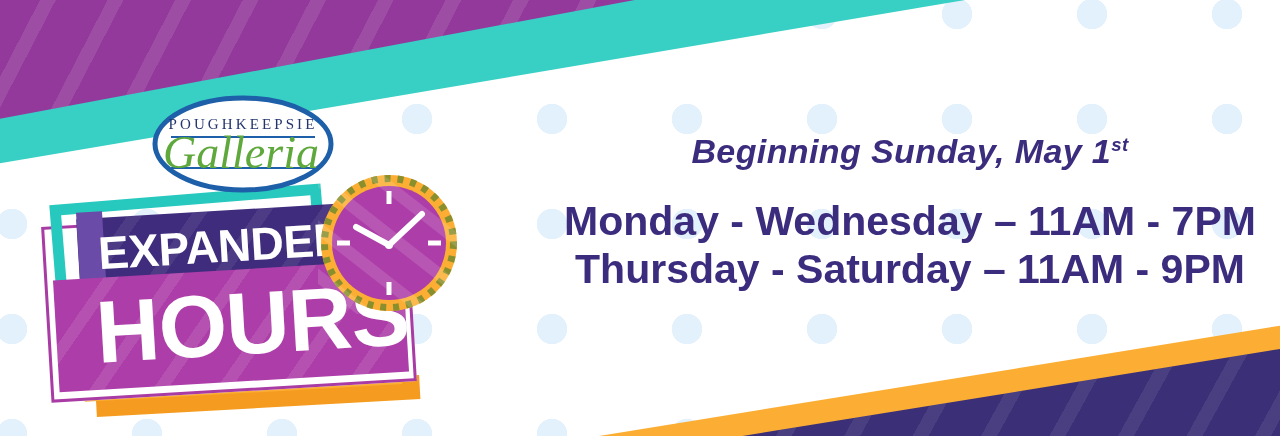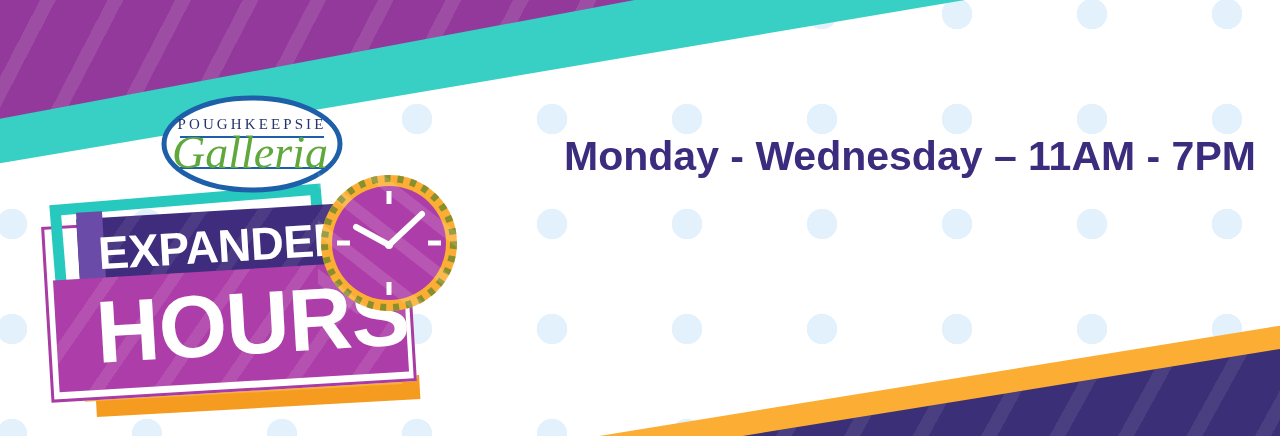--- a/index.html
+++ b/index.html
@@ -89,21 +89,21 @@
       ),
       #3b3077;
     transform: rotate(-9.2deg);
     transform-origin: right top;
     z-index: 3;
   }
 
   
   .logo {
     position: absolute;
-    left: 154px;
+    left: 145px;
     top: 92px;
     width: 196px;
     height: 104px;
     z-index: 12;
   }
   .logo svg { display: block; width: 100%; height: 100%; }
 
   
   .badge {
     position: absolute;
@@ -318,16 +318,20 @@
       </g>
       <g stroke="#ffffff" stroke-linecap="round">
         <line x1="71" y1="73" x2="38" y2="55" stroke-width="6"></line>
         <line x1="71" y1="73" x2="104" y2="42" stroke-width="6"></line>
       </g>
       <circle cx="71" cy="73" r="4" fill="#ffffff"></circle>
     </svg>
   </div>
 
   <div class="info">
+    <p class="info-heading">
+      <span>Beginning Sunday, May 1</span><sup>st</sup>
+    </p>
     <p class="info-line">Monday - Wednesday – 11AM - 7PM</p>
+    <p class="info-line">Thursday - Saturday – 11AM - 9PM</p>
   </div>
 
 </div>
 
 </body></html>

